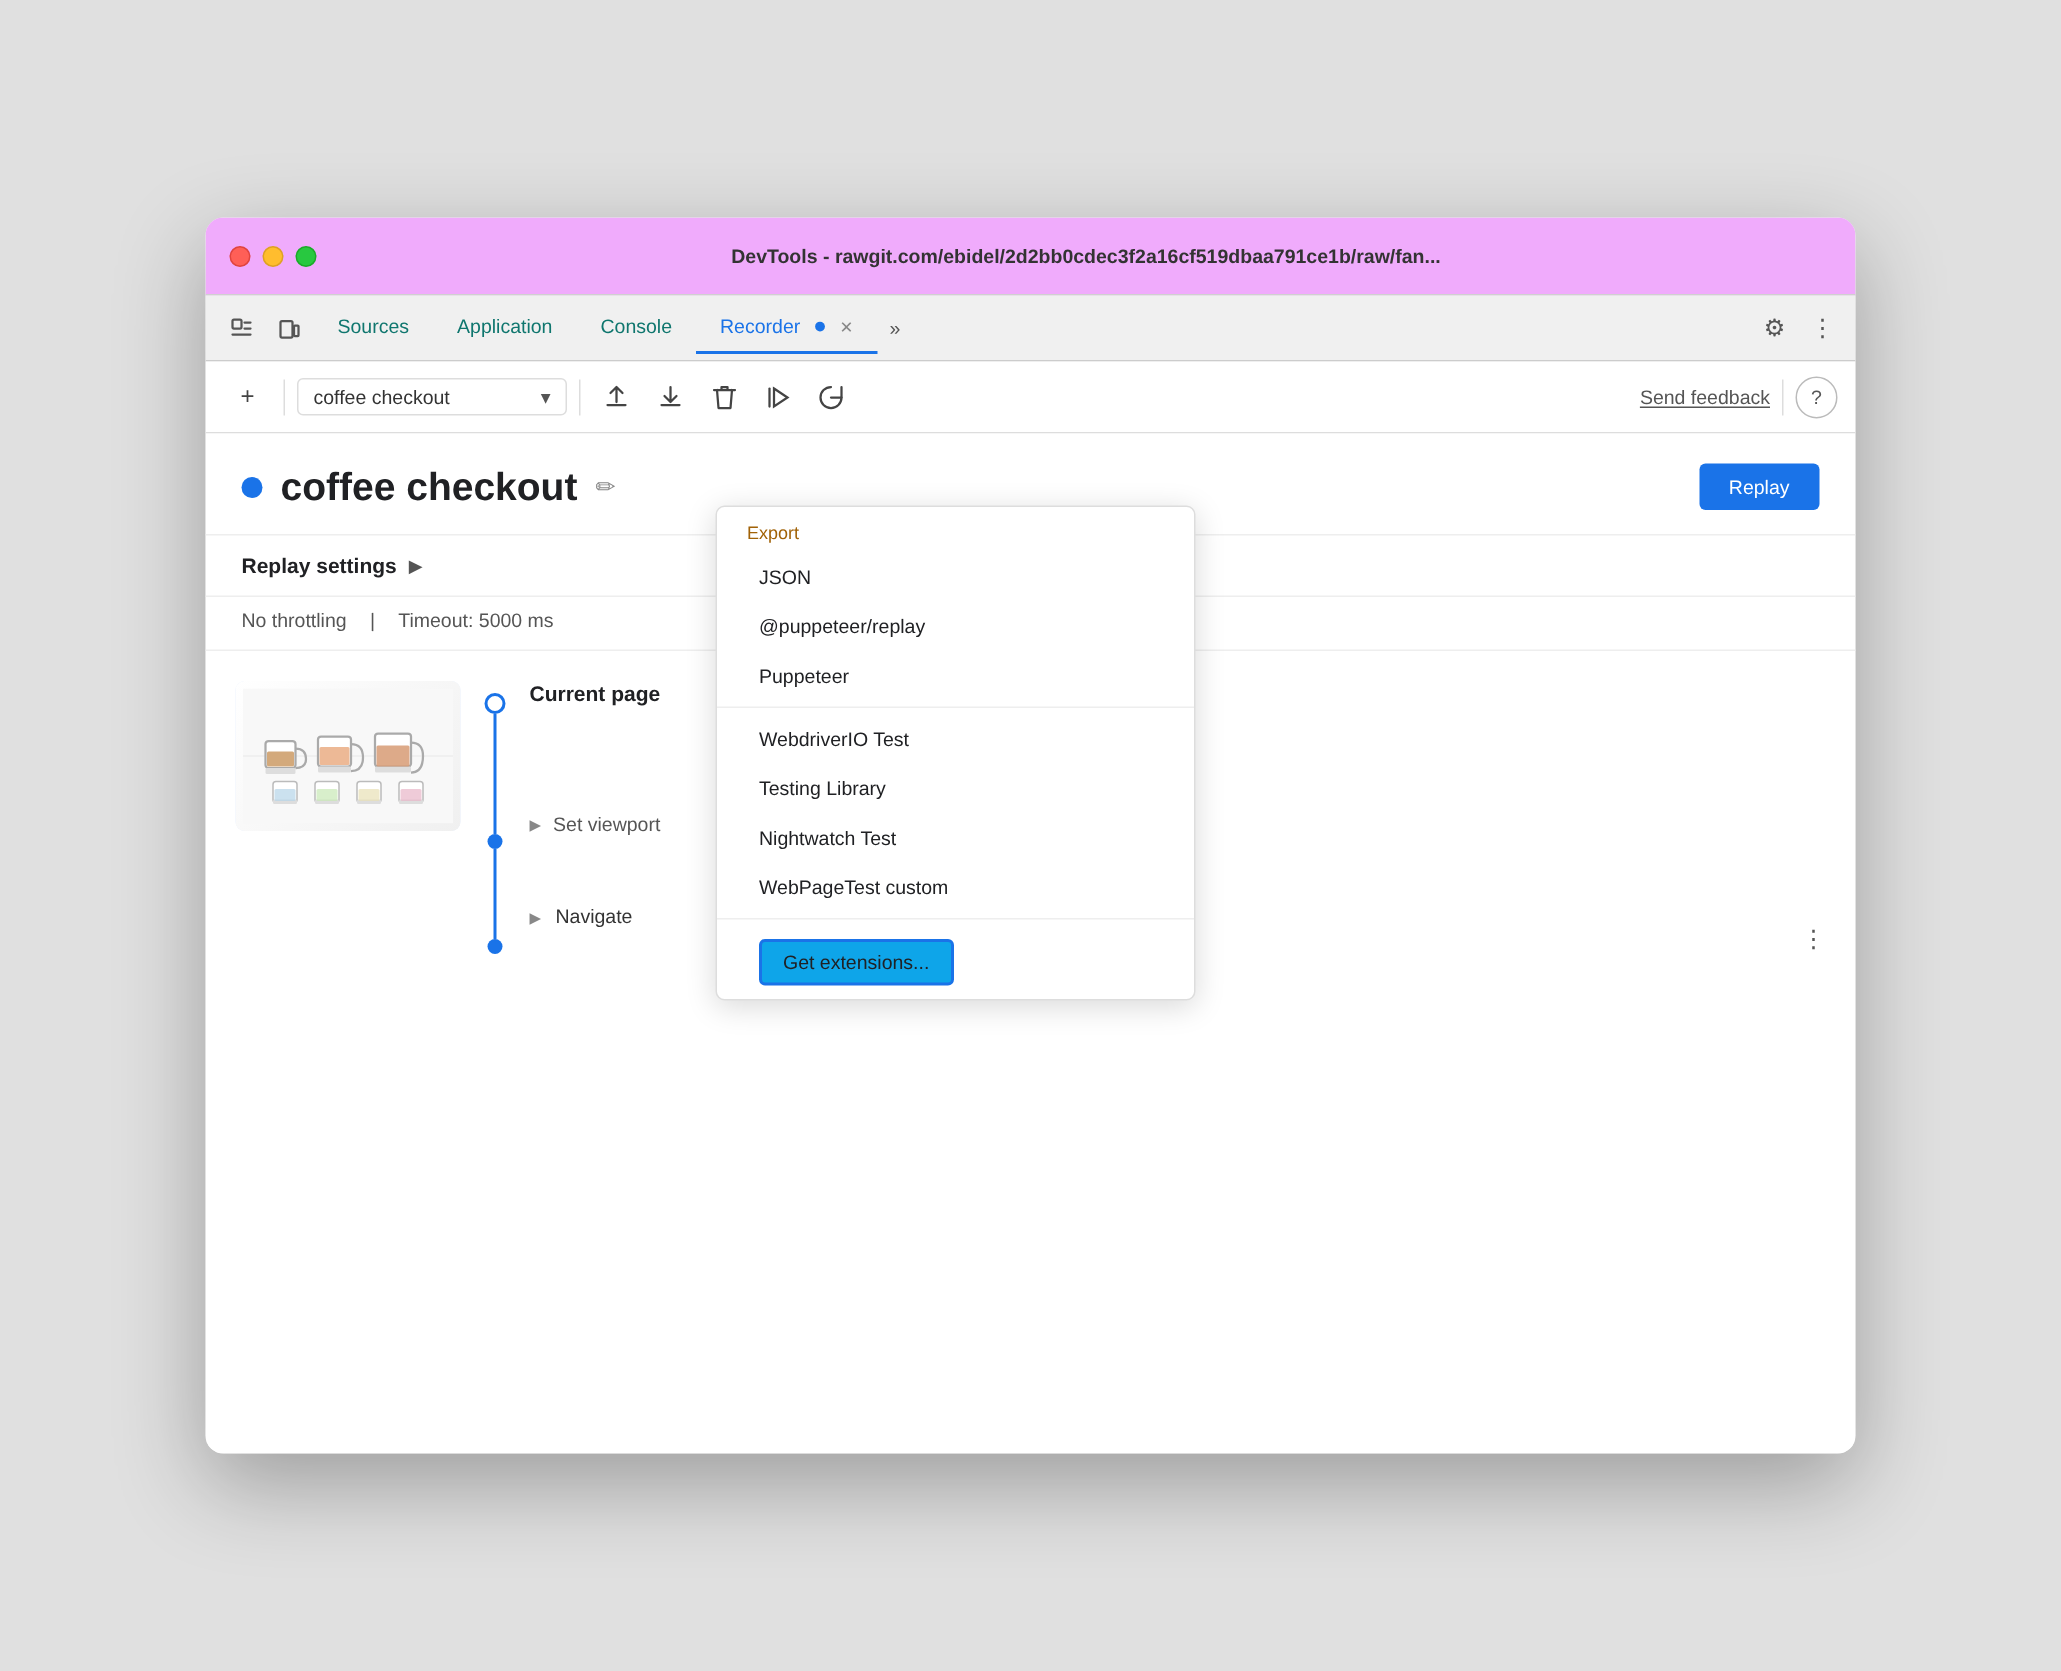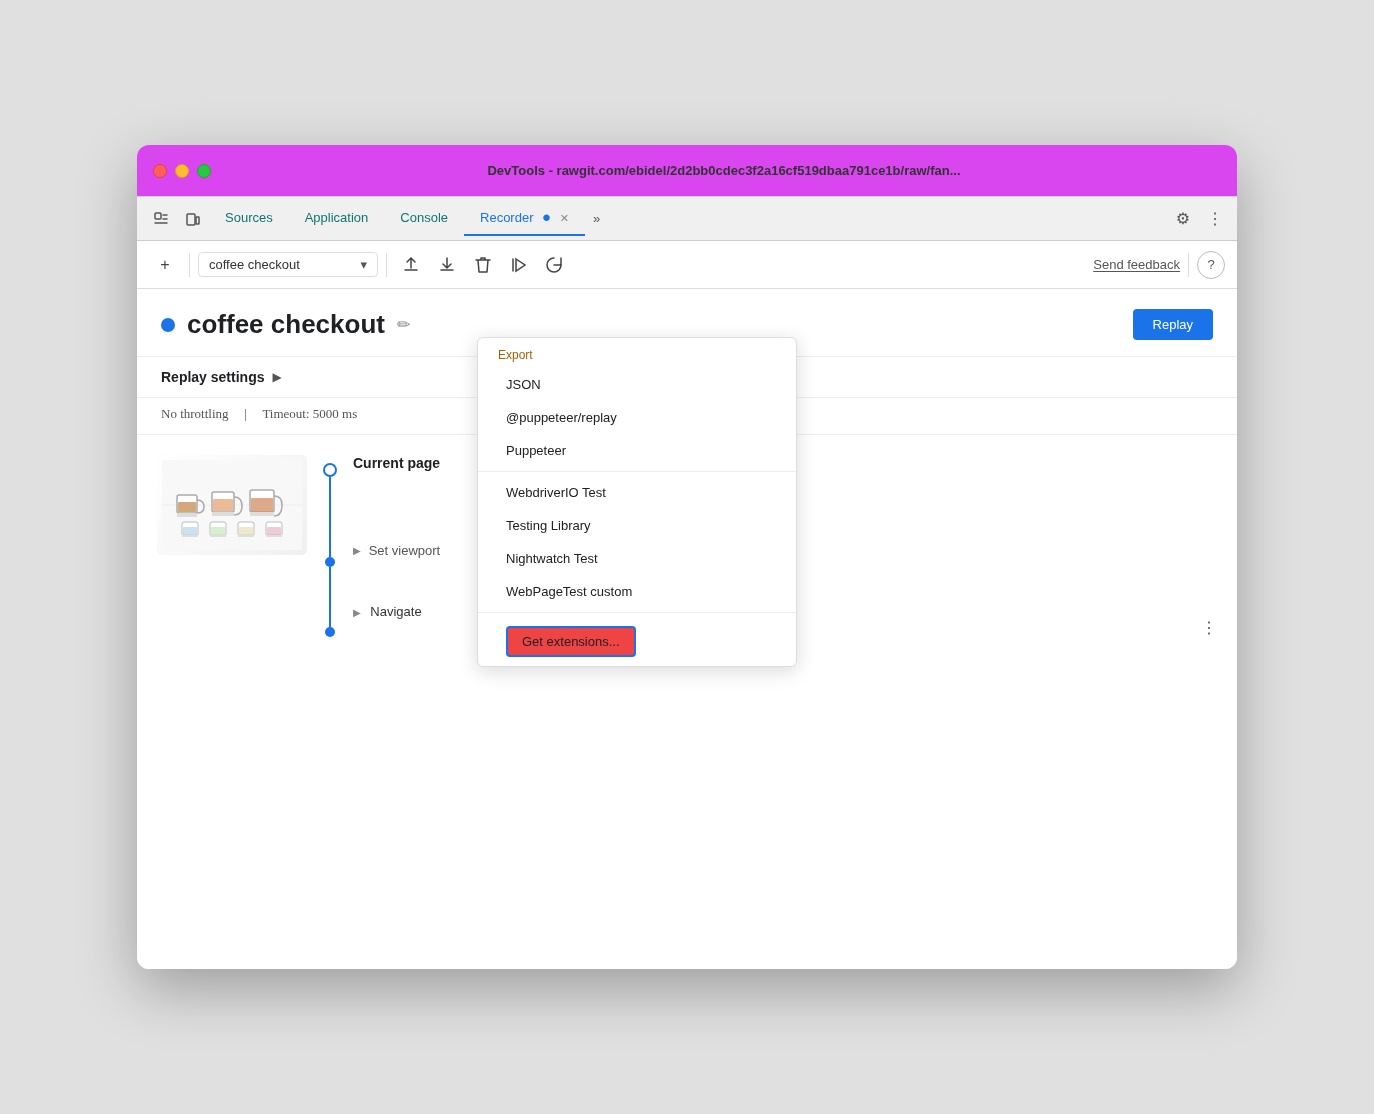--- a/index.html
+++ b/index.html
@@ -13,21 +13,21 @@
     }
     .window {
       width: 1100px;
       background: #f5f5f5;
       border-radius: 12px;
       box-shadow: 0 20px 60px rgba(0,0,0,0.3);
       overflow: hidden;
     }
     
     .title-bar {
-      background: #d946ef;
+      background: #f0abfc;
       border-bottom: 1px solid #d0d0d0;
       padding: 0 16px;
       height: 52px;
       display: flex;
       align-items: center;
       gap: 8px;
     }
     .traffic-lights {
       display: flex;
       gap: 8px;
@@ -239,21 +239,20 @@
       color: #555;
     }
     .settings-details {
       padding: 8px 24px 12px;
       font-size: 13px;
       color: #555;
       border-bottom: 1px solid #eee;
     }
     .settings-details span {
       margin-right: 12px;
-      font-family: Liberation Serif, serif;
     }
     
     .steps-area {
       padding: 20px 20px;
       display: flex;
       align-items: flex-start;
       gap: 16px;
     }
     .step-thumbnail {
       width: 150px;
@@ -369,21 +368,21 @@
       display: flex;
       align-items: center;
     }
     .dd-get-ext-inner {
       border: 2px solid #1a73e8;
       border-radius: 4px;
       padding: 6px 14px;
       font-size: 13px;
       color: #202124;
       cursor: pointer;
-      background: #ef4444;
+      background: #0ea5e9;
     }
   </style>
 </head>
 <body>
 
 <div class="window">
 
   <div class="title-bar">
     <div class="traffic-lights">
       <div class="traffic-light tl-red"></div>

